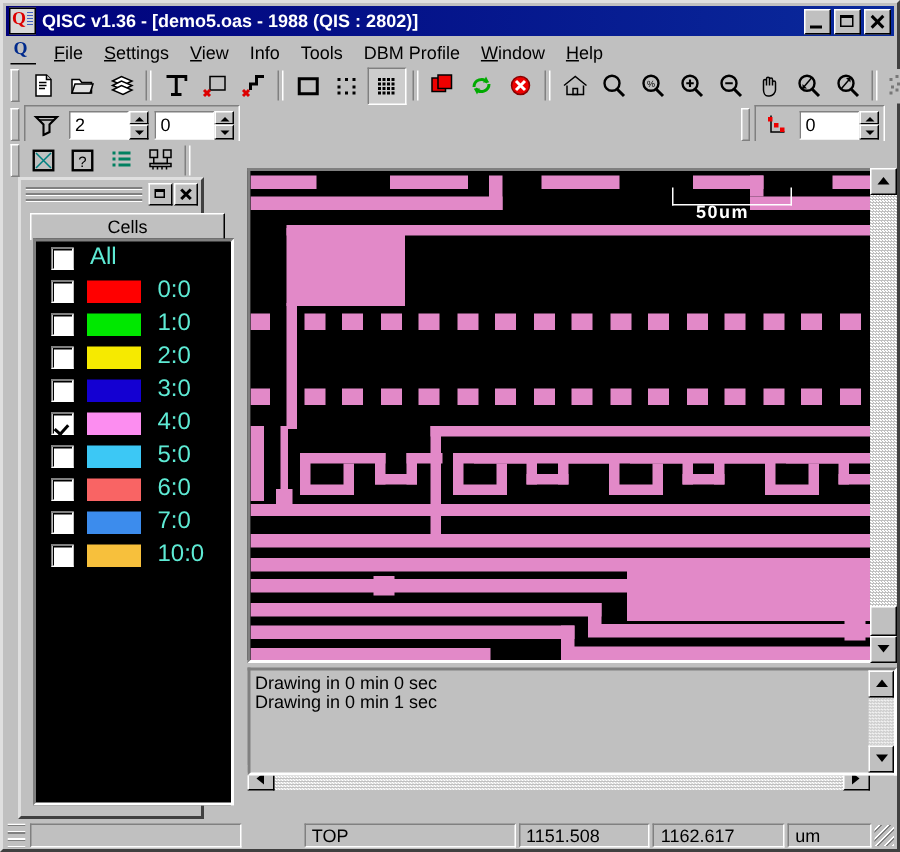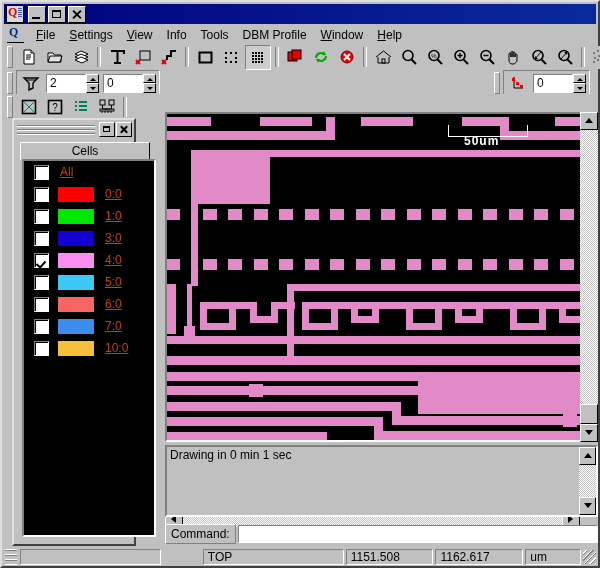--- a/index.html
+++ b/index.html
@@ -106,21 +106,21 @@
             border-right:2px solid #fff;border-bottom:2px solid #fff;
             box-sizing:border-box;overflow:hidden;}
   .crow{display:flex;align-items:center;height:22px;padding-left:10px;}
   .cbx{width:13px;height:13px;background:#fff;flex:none;position:relative;
        border-left:1px solid #808080;border-top:1px solid #808080;
        border-right:1px solid #fff;border-bottom:1px solid #fff;
        box-shadow:inset 1px 1px 0 #000;}
   .cbx.on:after{content:"";position:absolute;left:3px;top:5px;width:4px;height:7px;
                 border:solid #000;border-width:0 2px 2px 0;transform:rotate(42deg);}
   .swatch{width:36px;height:15px;margin-left:9px;flex:none;}
-  .clabel{margin-left:11px;color:#c2410c;font-size:12px;text-decoration:underline;}
+  .clabel{margin-left:11px;color:#5eead4;font-size:16px;}
   .crow.all .clabel{margin-left:11px;}
 
   
   .canvas-area{position:absolute;left:163px;top:110px;width:433px;height:330px;
                border-left:2px solid #808080;border-top:2px solid #808080;
                border-right:2px solid #fff;border-bottom:2px solid #fff;
                box-sizing:border-box;background:#000;overflow:hidden;}
   .canvas{position:absolute;left:0;top:0;width:429px;height:326px;background:#000;}
   .p{position:absolute;background:#e289c8;}
   .scalebar{position:absolute;border:1px solid #fff;border-top:none;}
@@ -181,20 +181,21 @@
   .sizegrip{width:14px;height:14px;margin-left:auto;
     background:repeating-linear-gradient(135deg,#c0c0c0 0 2px,#fff 2px 3px,#808080 3px 4px);}
 </style>
 </head>
 <body>
 
 <div class="app">
 
   <div class="titlebar">
     <div class="tb-icon"></div>
+    <div class="tb-title">QISC v1.36 - [demo5.oas - 1988 (QIS : 2802)]</div>
     <div class="tb-btns">
       <div class="wbtn w-min">
           <i></i>
         </div>
       <div class="wbtn w-max">
           <i></i>
         </div>
       <div class="wbtn w-cls">
           <i class="a"></i>
           <i class="b"></i>
@@ -513,20 +514,25 @@
           <div class="swatch" style="background: rgb(255, 0, 0);"></div>
           <div class="clabel">0:0</div>
         </div>
         <div class="crow">
           <div class="cbx"></div>
           <div class="swatch" style="background: rgb(0, 232, 0);"></div>
           <div class="clabel">1:0</div>
         </div>
         <div class="crow">
           <div class="cbx"></div>
+          <div class="swatch" style="background: rgb(246, 234, 0);"></div>
+          <div class="clabel">2:0</div>
+        </div>
+        <div class="crow">
+          <div class="cbx"></div>
           <div class="swatch" style="background: rgb(20, 0, 210);"></div>
           <div class="clabel">3:0</div>
         </div>
         <div class="crow">
           <div class="cbx on"></div>
           <div class="swatch" style="background: rgb(252, 141, 240);"></div>
           <div class="clabel">4:0</div>
         </div>
         <div class="crow">
           <div class="cbx"></div>
@@ -677,33 +683,30 @@
   </div>
 
   <div class="cv-h">
     <div class="hbtn lf"></div>
     <div class="strack" style="flex:1"></div>
     <div class="hbtn rt"></div>
   </div>
 
   <div class="logwrap">
     <div class="log" id="log-lines">
+        <div>Drawing in 0 min 0 sec</div>
         <div>Drawing in 0 min 1 sec</div>
       </div>
     <div class="vscroll">
       <div class="sbtn up"></div>
       <div class="strack"></div>
       <div class="sbtn dn"></div>
     </div>
   </div>
 
-  <div class="cmdrow">
-    <div class="cmdlbl">Command:</div>
-    <input class="cmdin" type="text" placeholder="" style="">
-  </div>
 
   <div class="statusbar">
     <div class="sgrip"></div>
     <div class="spane" style="width:148px;"></div>
     <div class="spane" style="width:148px;margin-left:40px;">TOP</div>
     <div class="spane" style="width:92px;">1151.508</div>
     <div class="spane" style="width:92px;">1162.617</div>
     <div class="spane" style="width:58px;">um</div>
     <div class="sizegrip"></div>
   </div>

